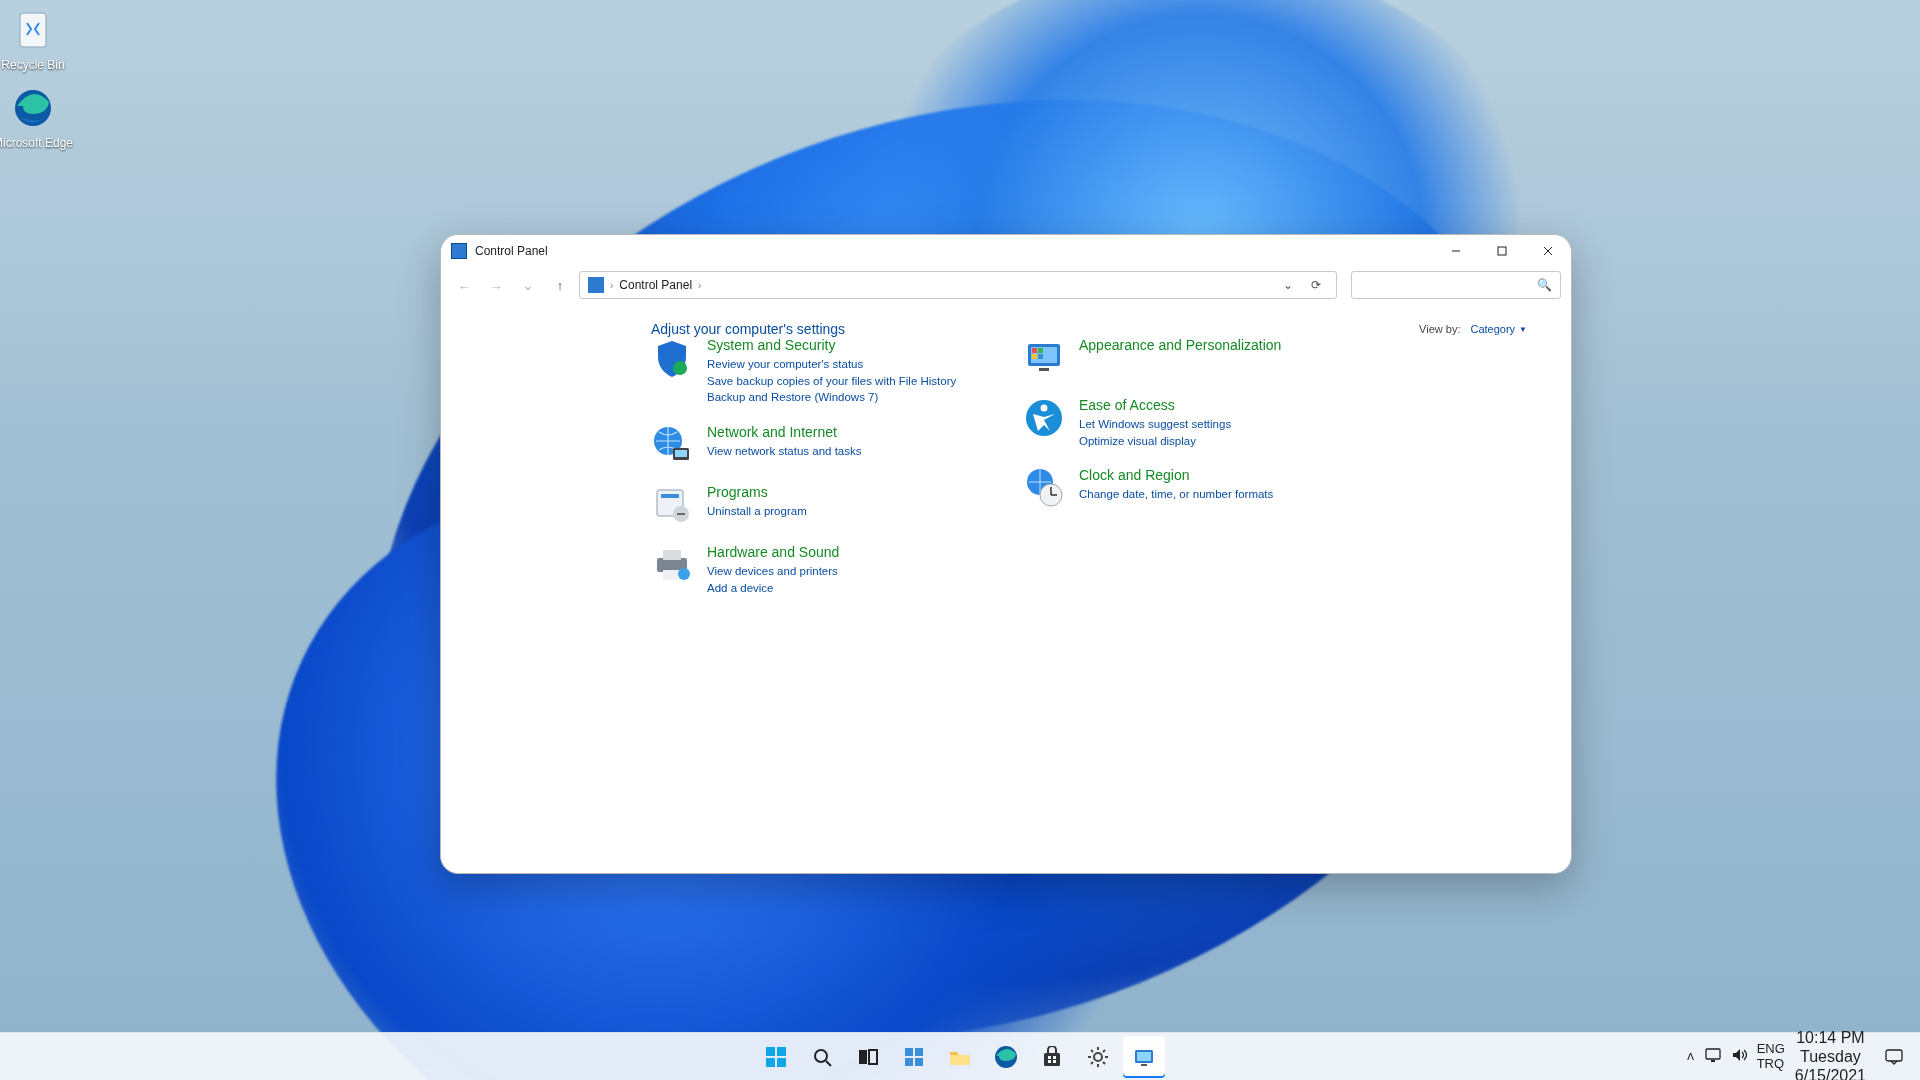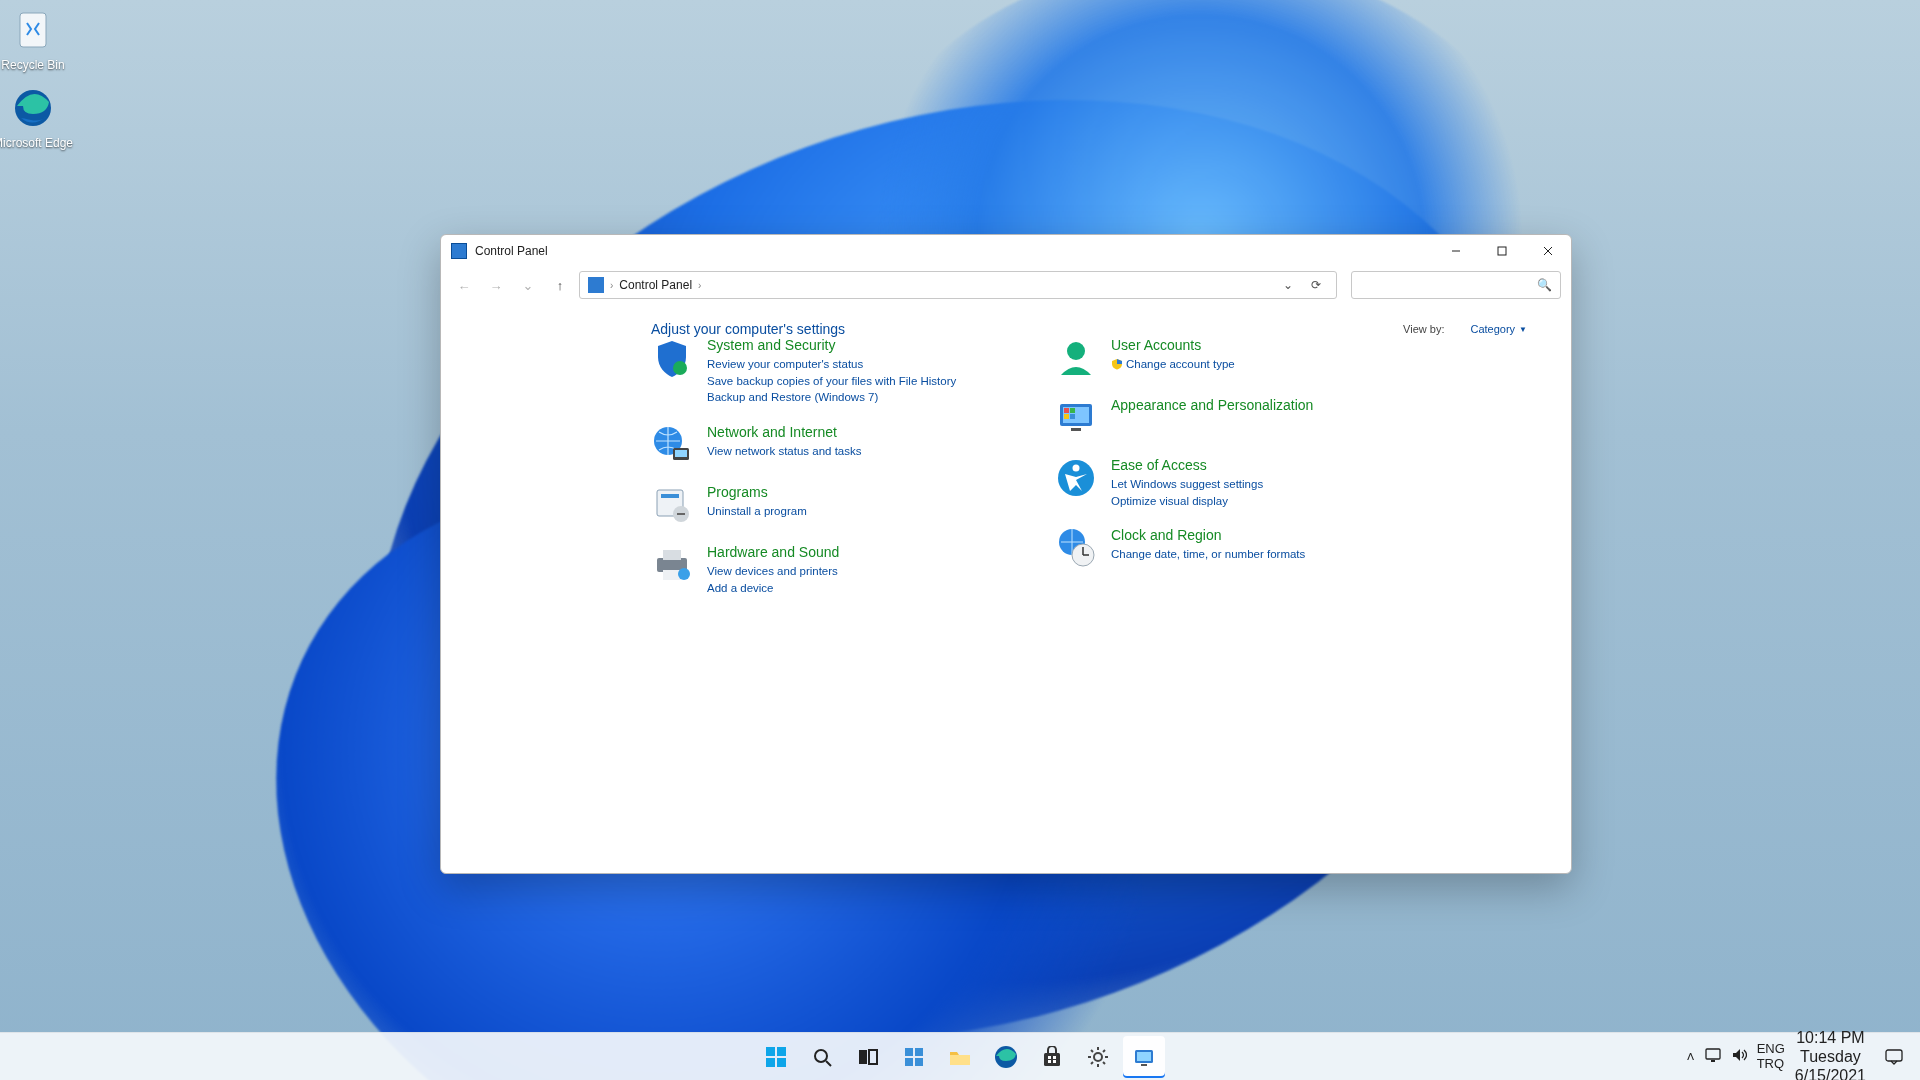--- a/index.html
+++ b/index.html
@@ -12,21 +12,21 @@
 .s1{width:1200px;height:900px;left:360px;top:120px;background:radial-gradient(circle at 60% 30%,#4aa3ff 0%,#1d6fe6 35%,#0b3fb4 65%,transparent 80%);transform:rotate(-20deg)}
 .s2{width:900px;height:700px;left:260px;top:500px;background:radial-gradient(circle at 40% 40%,#3a84ff 0%,#0948c8 55%,transparent 75%);transform:rotate(25deg)}
 .s3{width:700px;height:560px;left:850px;top:-40px;background:radial-gradient(circle at 50% 50%,#6fc1ff 0%,#267be8 50%,transparent 72%);opacity:.9}
 
 
 .desktop-icon{position:absolute;width:90px;text-align:center;color:#fff;font-size:12px;text-shadow:0 1px 2px rgba(0,0,0,.7);cursor:pointer}
 .desktop-icon .dicon{width:48px;height:48px;margin:0 auto 4px;display:flex;align-items:center;justify-content:center;font-size:34px}
 .di1{left:-12px;top:6px}.di2{left:-12px;top:84px}
 
 
-.window{position:absolute;left:440px;top:234px;width:1132px;height:640px;background:#fff;border:1px solid #b8b8b8;border-radius:6px;box-shadow:0 14px 40px rgba(0,0,0,.25);display:flex;flex-direction:column;z-index:5}
+.window{position:absolute;left:440px;top:234px;width:1132px;height:640px;background:#fff;border:1px solid #b8b8b8;border-radius:18px;box-shadow:0 14px 40px rgba(0,0,0,.25);display:flex;flex-direction:column;z-index:5}
 .titlebar{height:32px;display:flex;align-items:center;padding:0 0 0 10px;font-size:12px;color:#222}
 .titlebar .ticon{width:16px;height:16px;margin-right:8px;background:#2d7bd1;border:1px solid #0a4d97;display:inline-block}
 .winbtns{margin-left:auto;display:flex}
 .winbtn{width:46px;height:32px;display:flex;align-items:center;justify-content:center;font-size:11px;color:#222;cursor:pointer}
 
 
 .navrow{height:36px;display:flex;align-items:center;gap:6px;padding:0 10px}
 .navbtn{width:26px;height:26px;border-radius:4px;display:flex;align-items:center;justify-content:center;font-size:13px;color:#333;cursor:pointer}
 .navbtn.dis{color:#b0b0b0;cursor:default}
 .addr{flex:1;height:28px;border:1px solid #c8c8c8;border-radius:3px;display:flex;align-items:center;padding:0 8px;font-size:12px;color:#222;gap:6px}
@@ -35,23 +35,23 @@
 .addr-tools{margin-left:auto;display:flex;align-items:center;gap:4px}
 .addr-tool{width:24px;height:24px;display:flex;align-items:center;justify-content:center;color:#555;font-size:12px;cursor:pointer}
 .search{width:210px;height:28px;border:1px solid #c8c8c8;border-radius:3px;margin-left:8px;display:flex;align-items:center;padding:0 8px}
 .search input{flex:1;border:none;outline:none;font-size:12px}
 .search .sicon{color:#555;font-size:12px}
 
 
 .content{flex:1;padding:18px 44px 20px 210px;overflow:auto}
 .heading-row{display:flex;align-items:center;}
 .heading{font-size:14px;color:#0a4ea0}
-.viewby{margin-left:auto;font-size:11px;color:#444;display:flex;align-items:center;gap:26px}
+.viewby{margin-left:auto;font-size:11px;color:#444;display:flex;align-items:center;gap:10px}
 .viewby .vlink{color:#0a4ea0;cursor:pointer;display:flex;align-items:center;gap:4px}
-.cols{display:flex;gap:64px}
+.cols{display:flex;gap:32px}
 .col{display:flex;flex-direction:column;gap:18px}
 .cat{display:flex;gap:14px}
 .caticon{width:42px;height:42px;flex:none;display:flex;align-items:center;justify-content:center}
 .cattext .title{color:#158a24;font-size:14px;cursor:pointer;margin-bottom:3px}
 .cattext .link{color:#0a4ea0;font-size:11.5px;cursor:pointer;line-height:1.45}
 .shield{width:12px;height:12px;display:inline-block;margin-right:3px;vertical-align:-2px}
 
 
 .taskbar{position:absolute;left:0;right:0;bottom:0;height:48px;background:rgba(245,248,252,.92);border-top:1px solid rgba(0,0,0,.06);display:flex;align-items:center;z-index:20}
 .tb-center{position:absolute;left:50%;transform:translateX(-50%);display:flex;gap:4px}
@@ -209,39 +209,20 @@
             <div class="link">View devices and printers</div>
             <div class="link">Add a device</div>
           </div>
         </div>
       </div>
 
       <div class="col" style="width:300px">
         <div class="cat">
           <div class="caticon">
             <svg width="42" height="42" viewBox="0 0 42 42">
-                <circle cx="21" cy="14" r="9" fill="#14b07c"></circle>
-                <path d="M6 38 Q21 22 36 38 Z" fill="#14b07c"></path>
-              </svg>
-          </div>
-          <div class="cattext">
-            <div class="title">User Accounts</div>
-            <div class="link">
-              <span class="shield">
-                <svg width="12" height="12" viewBox="0 0 12 12">
-                    <path d="M6 1 L11 3 V6 C11 9 8.5 11 6 11.5 C3.5 11 1 9 1 6 V3 Z" fill="#f5c518"></path>
-                    <path d="M6 1 L11 3 V6 L6 6 Z" fill="#2d7bd1"></path>
-                  </svg>
-              </span><span>Change account type</span>
-            </div>
-          </div>
-        </div>
-        <div class="cat">
-          <div class="caticon">
-            <svg width="42" height="42" viewBox="0 0 42 42">
                 <rect x="5" y="7" width="32" height="22" rx="2" fill="#2d7bd1"></rect>
                 <rect x="8" y="10" width="26" height="16" fill="#7ec5ff"></rect>
                 <rect x="16" y="31" width="10" height="3" fill="#555"></rect>
                 <rect x="9" y="11" width="5" height="5" fill="#e85050"></rect>
                 <rect x="15" y="11" width="5" height="5" fill="#38b54a"></rect>
                 <rect x="9" y="17" width="5" height="5" fill="#f5c518"></rect>
                 <rect x="15" y="17" width="5" height="5" fill="#3a8fd8"></rect>
               </svg>
           </div>
           <div class="cattext">

